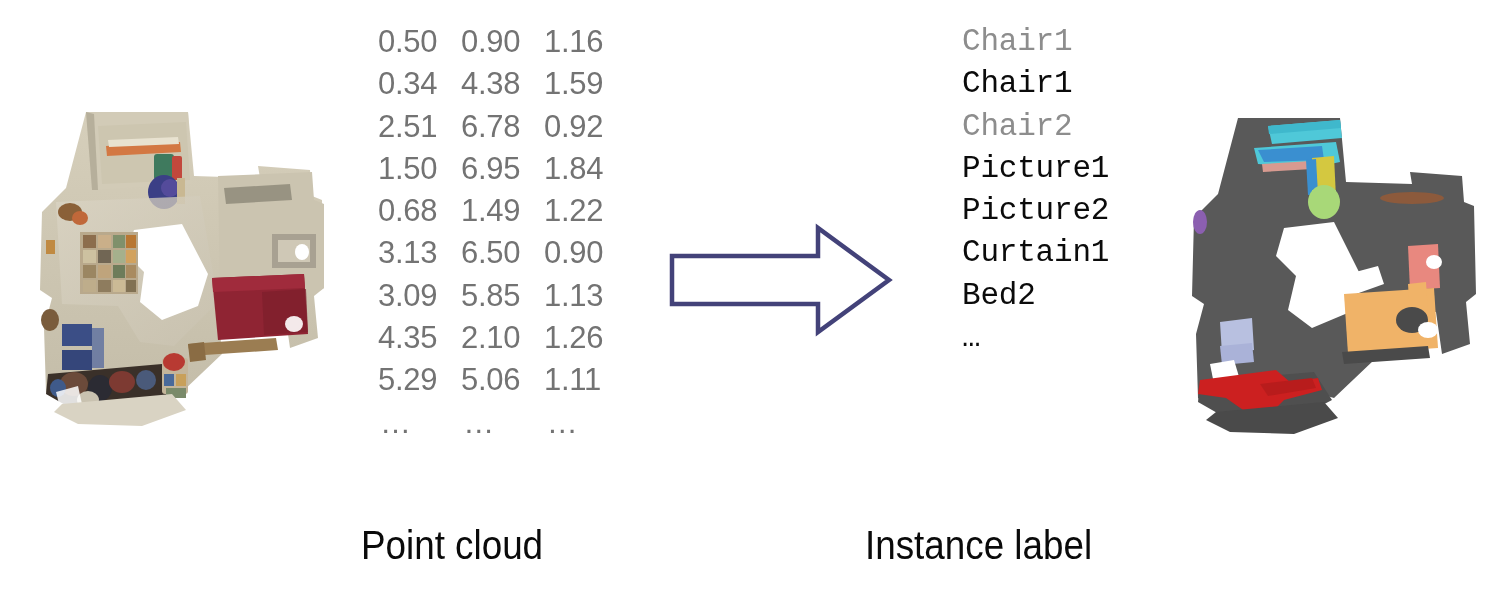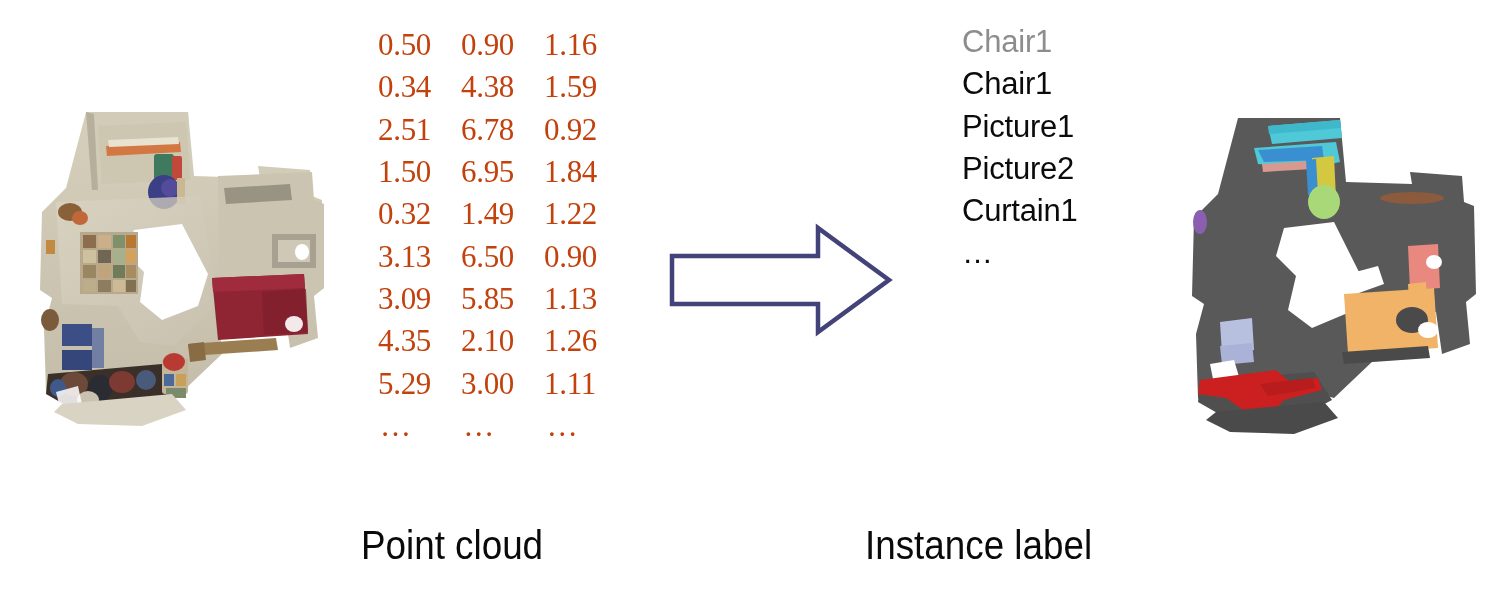--- a/index.html
+++ b/index.html
@@ -21,24 +21,24 @@
   
   #point-cloud-table {
     position: absolute;
     left: 378px;
     top: 24px;
     width: 250px;
   }
   .pc-row {
     display: flex;
     height: 42.3px;
-    align-items: center;
-    font-family: Liberation Serif, serif;
+    align-items: flex-start;
+    font-family: Liberation Sans, sans-serif;
     font-size: 31px;
-    color: #c2410c;
+    color: #737373;
     letter-spacing: -0.3px;
   }
   .pc-cell {
     width: 83px;
     text-align: left;
     white-space: nowrap;
   }
   .pc-row.ellipsis {
     font-size: 31px;
     letter-spacing: 2px;
@@ -51,21 +51,21 @@
   #instance-label-list {
     position: absolute;
     left: 962px;
     top: 24px;
     width: 260px;
   }
   .lbl-row {
     height: 42.3px;
     display: flex;
     align-items: baseline;
-    font-family: Liberation Sans, sans-serif;
+    font-family: Liberation Mono, monospace;
     font-size: 31px;
     color: #0b0b0b;
     white-space: nowrap;
     letter-spacing: -0.2px;
   }
   .lbl-row.muted { color: #8d8d8d; }
   .lbl-row.ellipsis { letter-spacing: 2px; }
 
   
   .caption {
@@ -219,63 +219,65 @@
       <span class="pc-cell">2.51</span>
       <span class="pc-cell">6.78</span>
       <span class="pc-cell">0.92</span>
     </div>
     <div class="pc-row">
       <span class="pc-cell">1.50</span>
       <span class="pc-cell">6.95</span>
       <span class="pc-cell">1.84</span>
     </div>
     <div class="pc-row">
-      <span class="pc-cell">0.32</span>
+      <span class="pc-cell">0.68</span>
       <span class="pc-cell">1.49</span>
       <span class="pc-cell">1.22</span>
     </div>
     <div class="pc-row">
       <span class="pc-cell">3.13</span>
       <span class="pc-cell">6.50</span>
       <span class="pc-cell">0.90</span>
     </div>
     <div class="pc-row">
       <span class="pc-cell">3.09</span>
       <span class="pc-cell">5.85</span>
       <span class="pc-cell">1.13</span>
     </div>
     <div class="pc-row">
       <span class="pc-cell">4.35</span>
       <span class="pc-cell">2.10</span>
       <span class="pc-cell">1.26</span>
     </div>
     <div class="pc-row">
       <span class="pc-cell">5.29</span>
-      <span class="pc-cell">3.00</span>
+      <span class="pc-cell">5.06</span>
       <span class="pc-cell">1.11</span>
     </div>
     <div class="pc-row ellipsis">
       <span class="pc-cell">…</span>
       <span class="pc-cell">…</span>
       <span class="pc-cell">…</span>
     </div>
   </div>
 
   <div id="transform-arrow">
     <svg width="226" height="116" viewBox="0 0 226 116">
       <path d="M4 34 L150 34 L150 6 L221 58 L150 110 L150 82 L4 82 Z" fill="#ffffff" stroke="#434279" stroke-width="4.5" stroke-linejoin="miter" stroke-miterlimit="10"></path>
     </svg>
   </div>
 
   <div id="instance-label-list">
     <div class="lbl-row muted">Chair1</div>
     <div class="lbl-row">Chair1</div>
+    <div class="lbl-row muted">Chair2</div>
     <div class="lbl-row">Picture1</div>
     <div class="lbl-row">Picture2</div>
     <div class="lbl-row">Curtain1</div>
+    <div class="lbl-row">Bed2</div>
     <div class="lbl-row ellipsis">…</div>
   </div>
 
   <div class="scan" id="instance-scan">
     <svg width="312" height="346" viewBox="0 0 312 346">
 
       <path d="M66 20 L168 20 L174 84 L240 86 L238 74 L290 78 L292 104
                L302 108 L304 196 L294 204 L298 246 L270 256 L264 214
                L198 216 L202 262 L162 300 L134 292 L122 318 L60 322
                L26 300 L24 236 L32 206 L20 198 L22 120 L46 96 Z" fill="#595959"></path>

